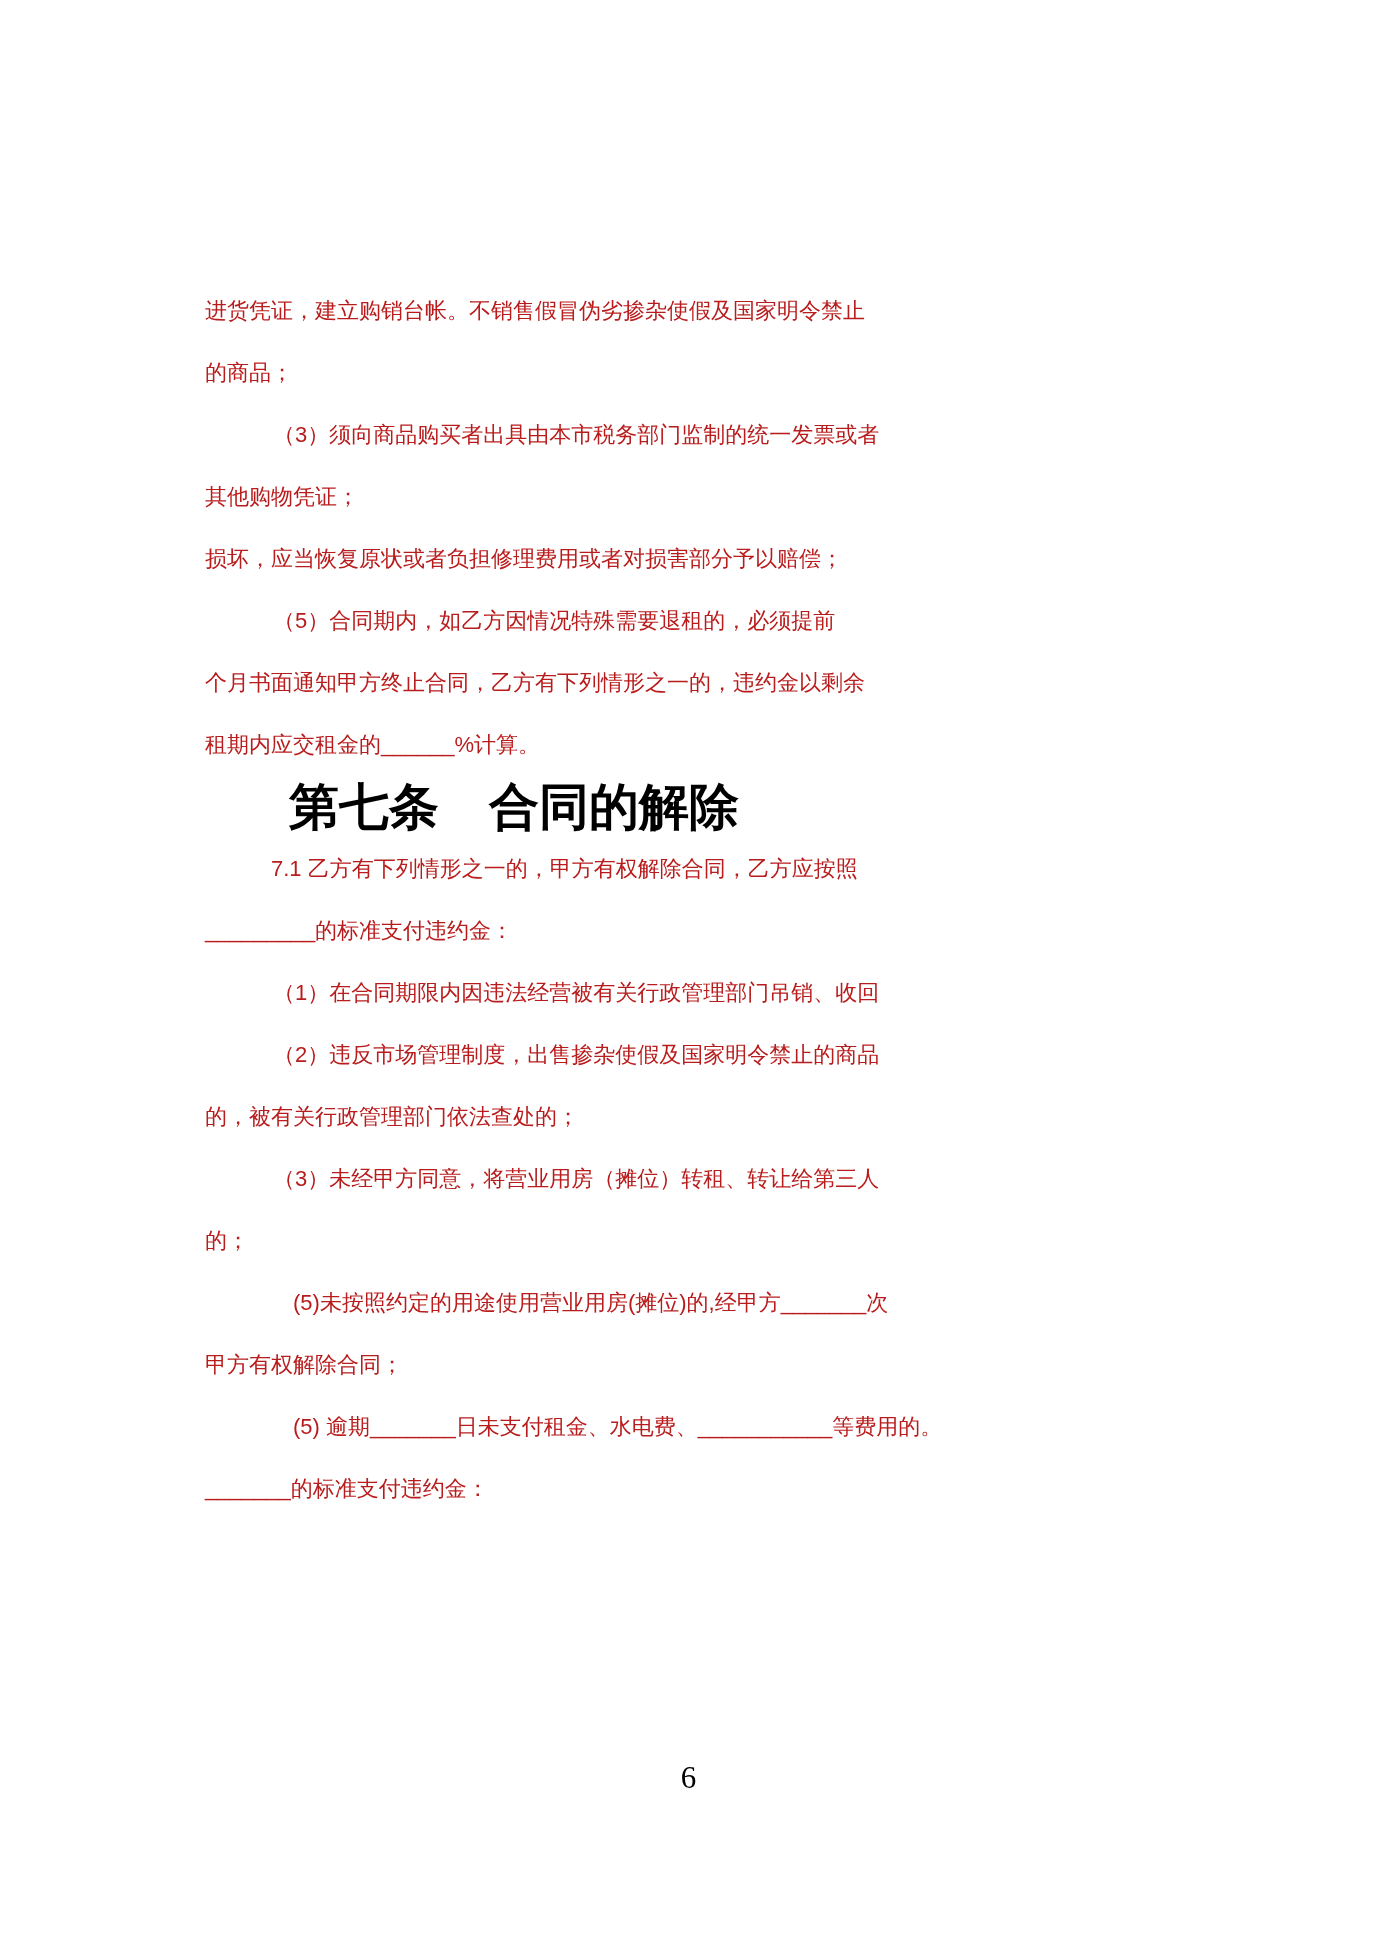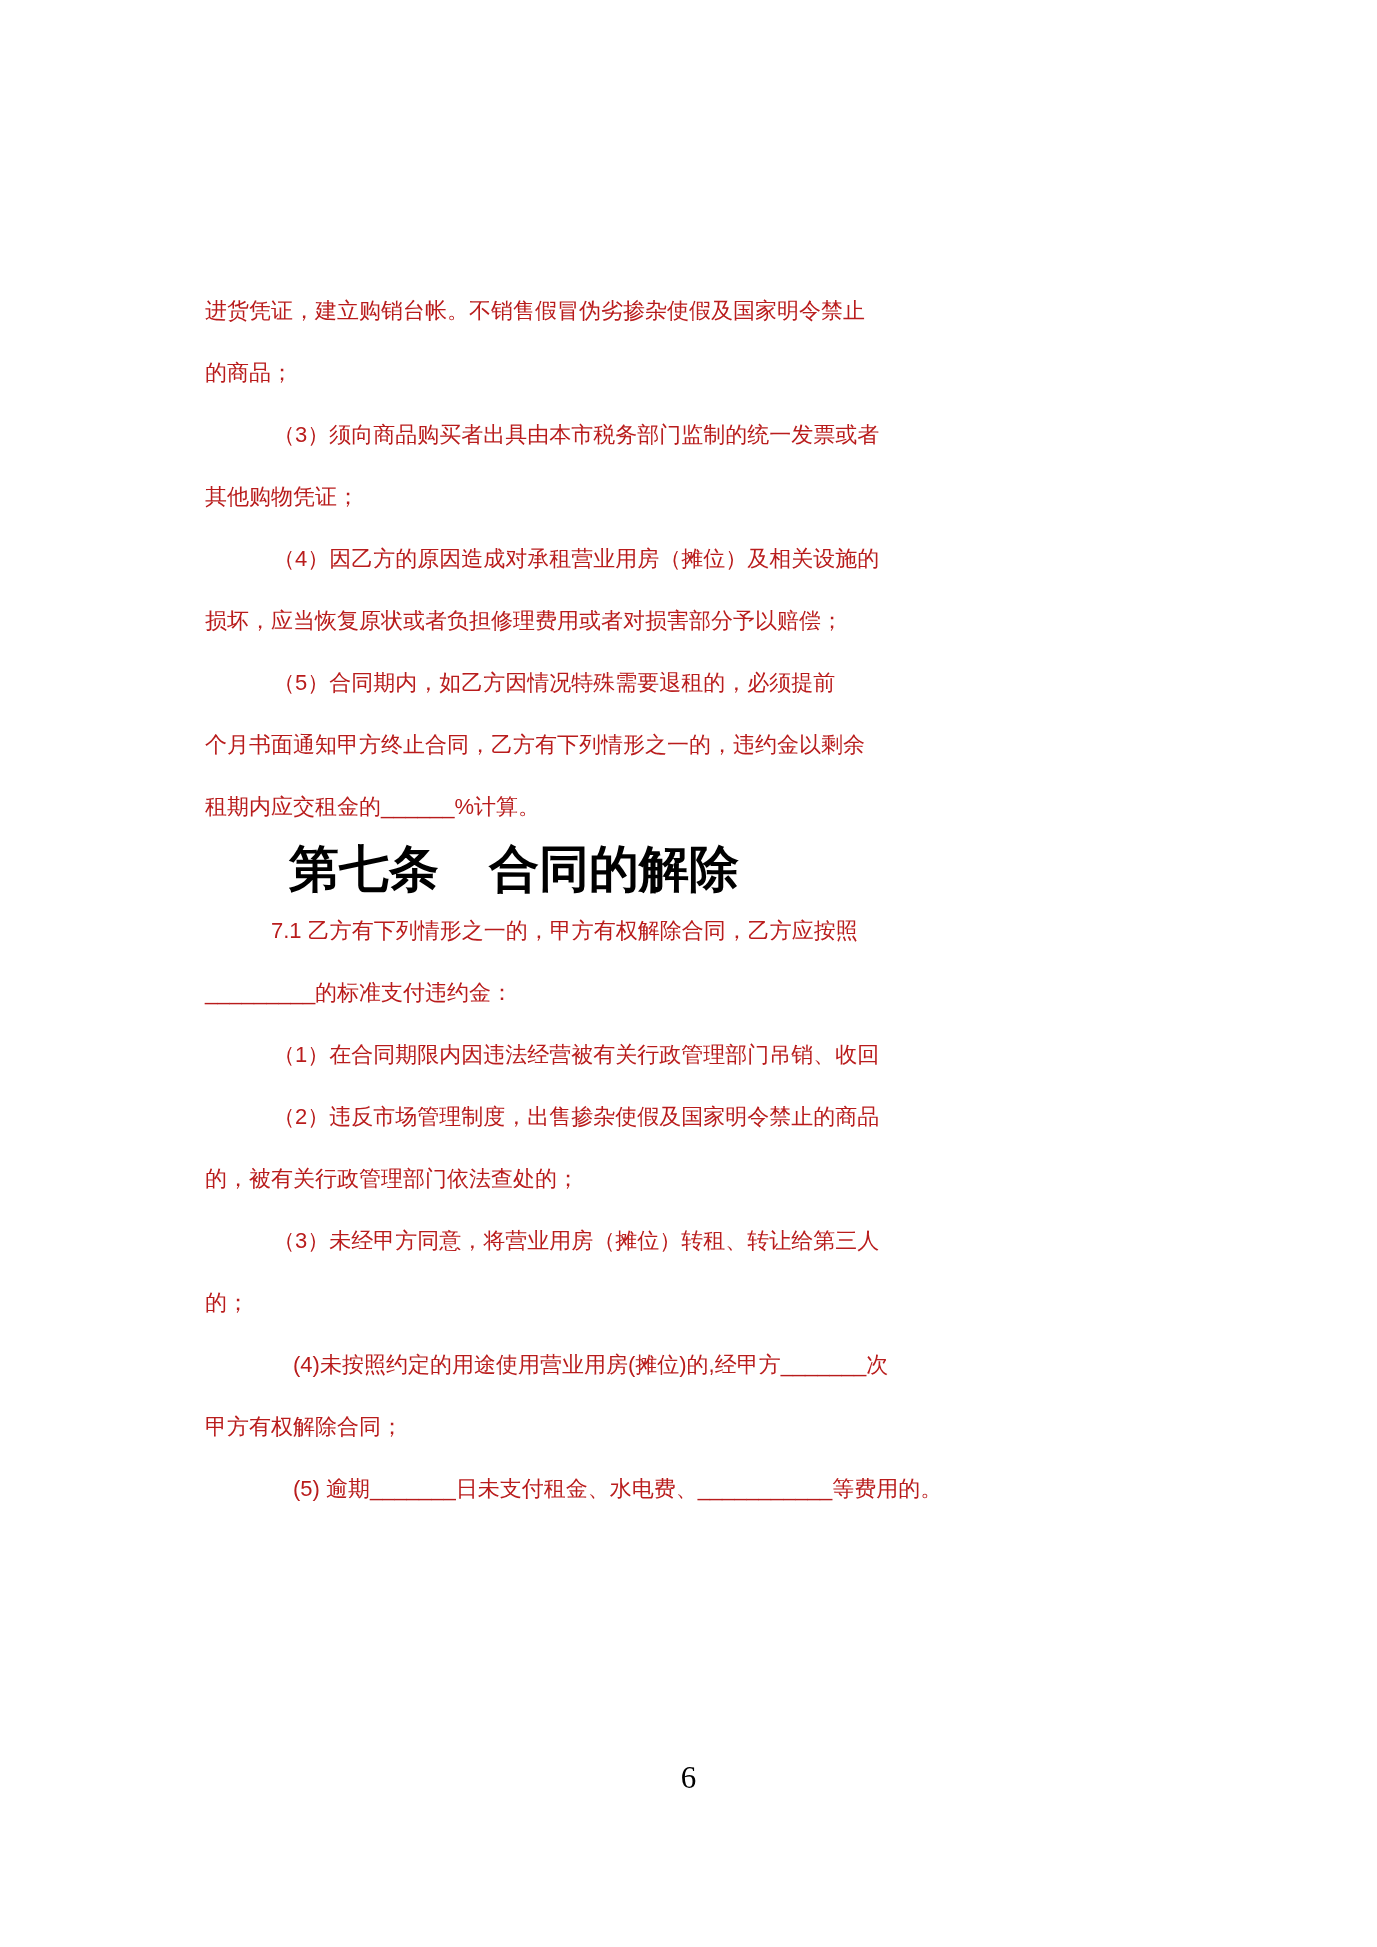--- a/index.html
+++ b/index.html
@@ -53,33 +53,33 @@
   }
 </style>
 </head>
 <body>
 
 <div class="doc-body">
   <div class="line">进货凭证，建立购销台帐。不销售假冒伪劣掺杂使假及国家明令禁止</div>
   <div class="line">的商品；</div>
   <div class="line indent">（3）须向商品购买者出具由本市税务部门监制的统一发票或者</div>
   <div class="line">其他购物凭证；</div>
-  <div class="line indent">（4）因乙方的原因造成对承租营业用房（摊位）及相关设施的</div>
   <div class="line">损坏，应当恢复原状或者负担修理费用或者对损害部分予以赔偿；</div>
   <div class="line indent">（5）合同期内，如乙方因情况特殊需要退租的，必须提前</div>
   <div class="line">个月书面通知甲方终止合同，乙方有下列情形之一的，违约金以剩余</div>
   <div class="line">租期内应交租金的______%计算。</div>
 
   <div class="heading">第七条　合同的解除</div>
 
   <div class="line indent-num">7.1 乙方有下列情形之一的，甲方有权解除合同，乙方应按照</div>
   <div class="line">_________的标准支付违约金：</div>
   <div class="line indent">（1）在合同期限内因违法经营被有关行政管理部门吊销、收回</div>
   <div class="line indent">（2）违反市场管理制度，出售掺杂使假及国家明令禁止的商品</div>
   <div class="line">的，被有关行政管理部门依法查处的；</div>
   <div class="line indent">（3）未经甲方同意，将营业用房（摊位）转租、转让给第三人</div>
   <div class="line">的；</div>
-  <div class="line indent-b">(4)未按照约定的用途使用营业用房(摊位)的,经甲方_______次</div>
+  <div class="line indent-b">(5)未按照约定的用途使用营业用房(摊位)的,经甲方_______次</div>
   <div class="line">甲方有权解除合同；</div>
   <div class="line indent-b">(5) 逾期_______日未支付租金、水电费、___________等费用的。</div>
+  <div class="line">_______的标准支付违约金：</div>
 </div>
 
 <div class="page-number">6</div>
 
 </body></html>

